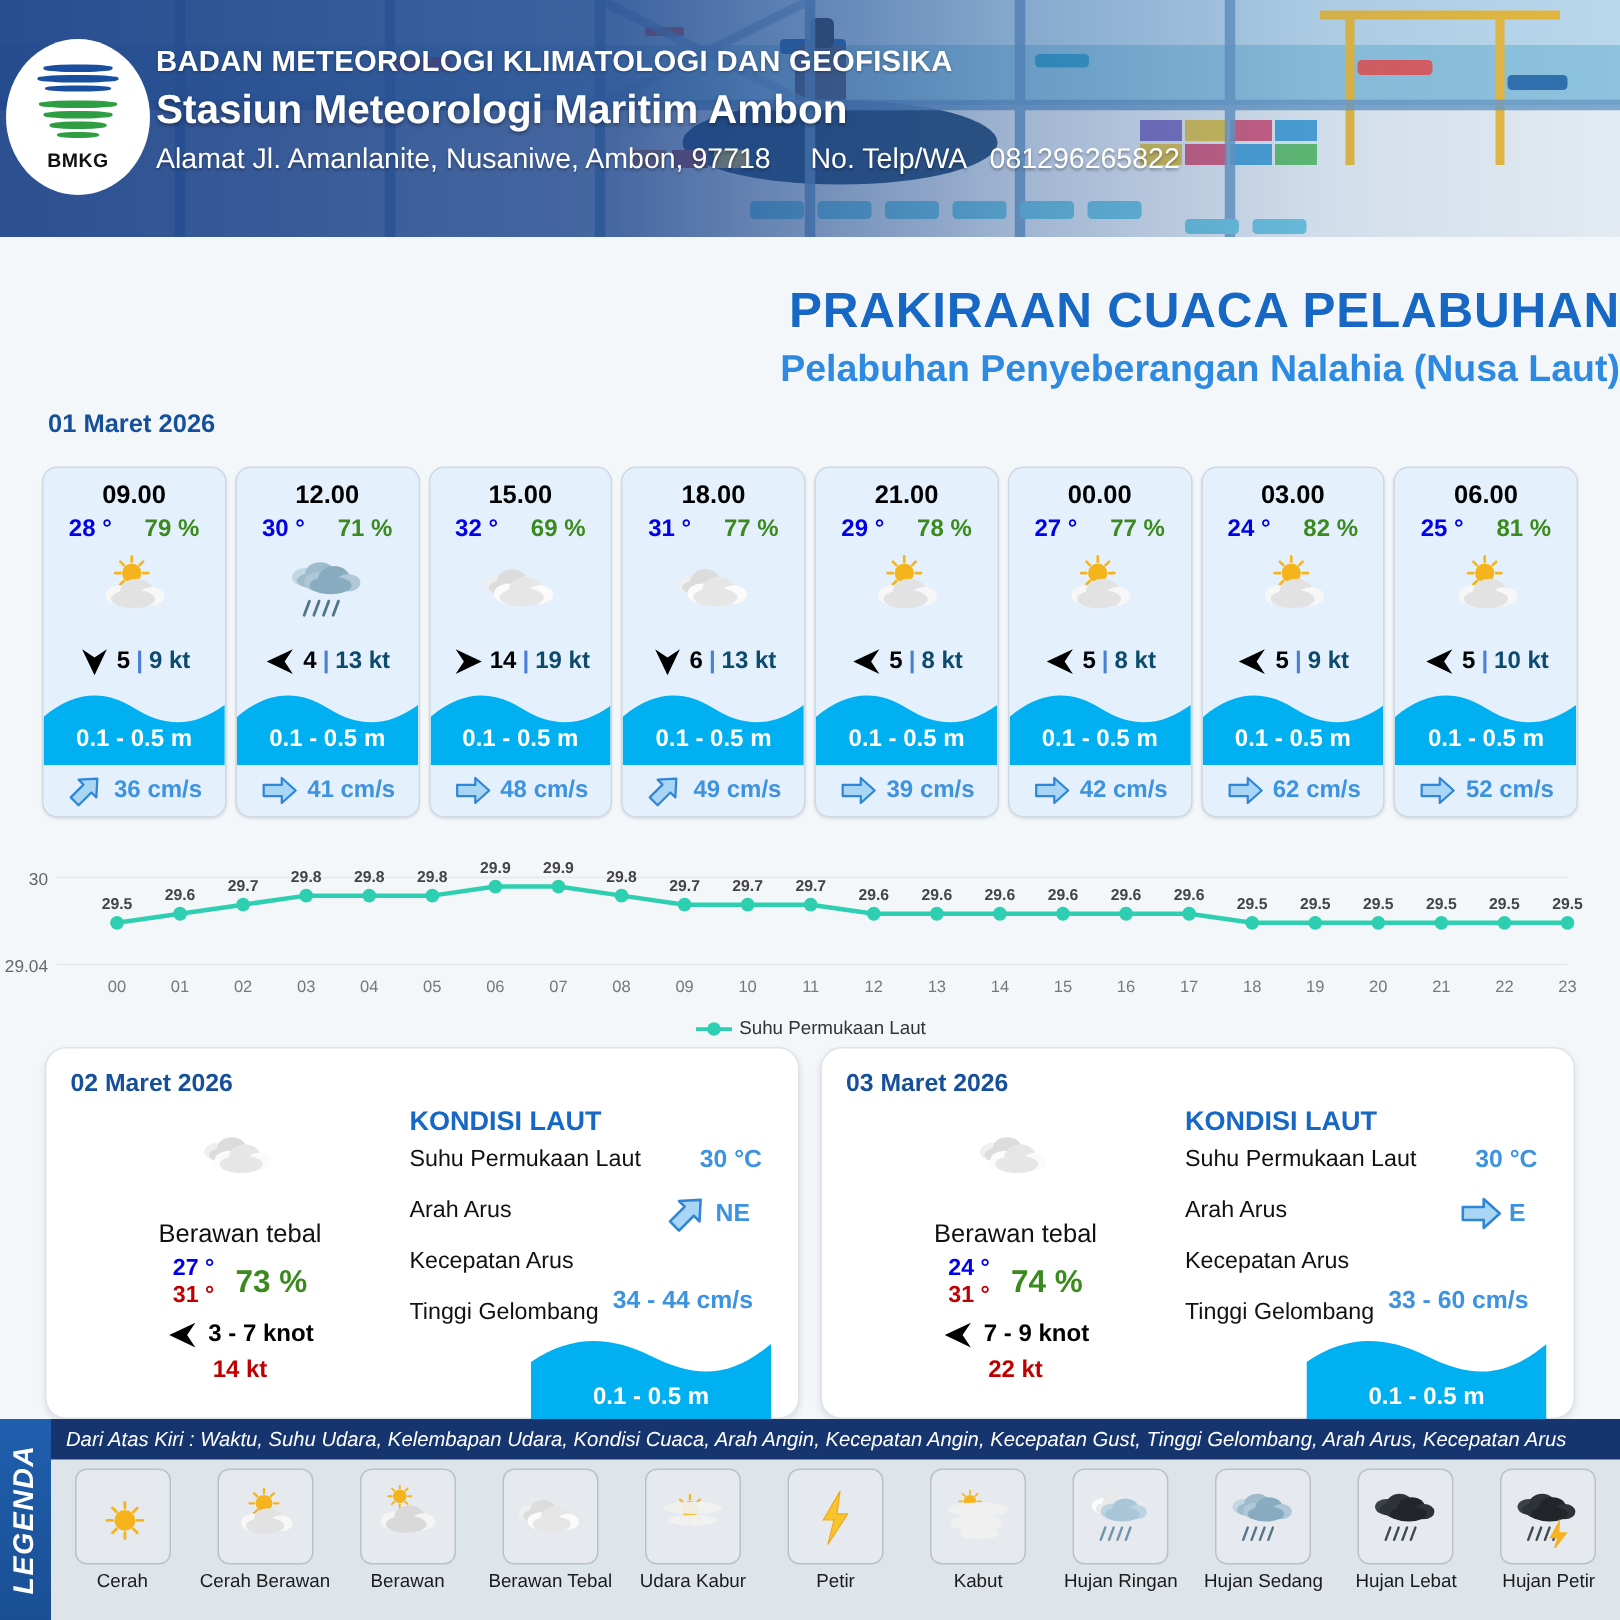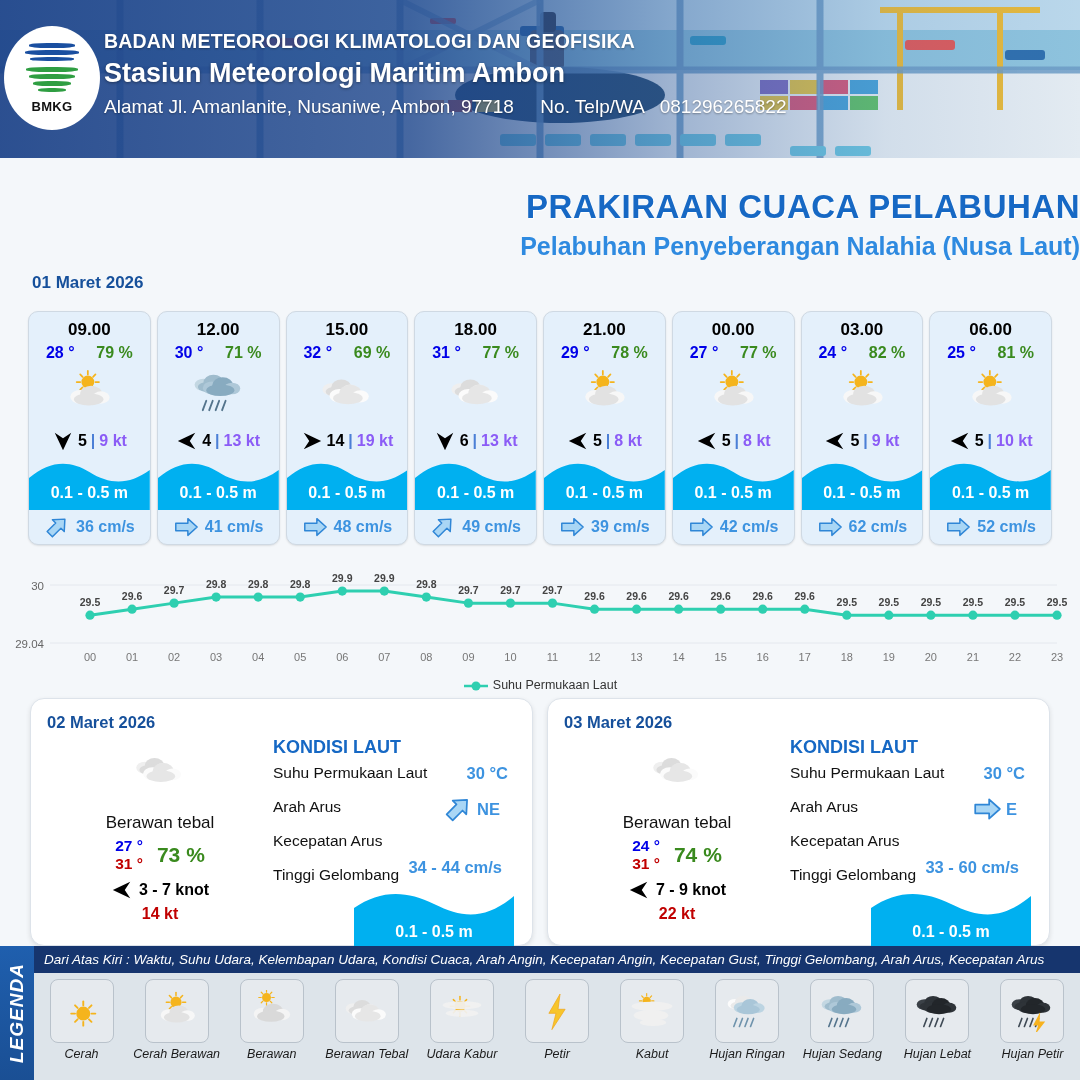--- a/index.html
+++ b/index.html
@@ -66,32 +66,32 @@
   }
   .c-time { text-align:center; font-size:17px; font-weight:bold; color:#000; padding-top:8px; }
   .c-th { display:flex; justify-content:space-around; align-items:baseline; padding:4px 6px 0;text-align:right; }
   .c-temp { font-size:16px; font-weight:bold; color:#0000e8; }
   .c-hum { font-size:16px; font-weight:bold; color:#3a8a1e; }
   .c-icon { height:62px; display:flex; align-items:center; justify-content:center; }
   .c-wind { display:flex; align-items:center; justify-content:center; gap:4px; height:34px; }
   .c-wdir { width:22px; height:22px; display:inline-block; }
   .c-wdeg { font-size:16px; font-weight:bold; color:#000; }
   .c-bar { color:#4b7fd6; font-weight:bold; font-size:16px; }
-  .c-kt { font-size:16px; font-weight:bold; color:#8b5cf6; }
+  .c-kt { font-size:16px; font-weight:bold; color:#0c4a6e; }
   .c-wave { position:relative; height:52px; }
   .wave-svg { position:absolute; top:0; left:0; width:100%; height:52px; }
   .c-wave-txt {
     position:absolute; bottom:8px; left:0; right:0; text-align:center;
     color:#fff; font-size:16px; font-weight:bold;
   }
   .c-cur { display:flex; align-items:center; justify-content:center; gap:6px; height:34px; }
   .c-cur-txt { font-size:16px; font-weight:bold; color:#3d93e0; }
 
   
-  .chart-wrap { margin:14px 12px 0; position:relative; height:105px; }
+  .chart-wrap { margin:14px 0 0; position:relative; height:105px; }
   .chart-svg { display:block; }
   .chart-legend { text-align:center; margin-top:2px; font-size:12.5px; color:#333; }
   .chart-legend .dot { display:inline-block; vertical-align:middle; margin-right:4px; }
 
   
   .panels { display:flex; gap:14px; padding:6px 30px 0; }
   .panel {
     flex:1; background:#fff; border:1px solid #dde3ea; border-radius:14px;
     box-shadow:0 2px 5px rgba(0,0,0,.10);
     height:248px; position:relative; padding:14px 16px;
@@ -136,21 +136,21 @@
     background:#16356e; color:#fff; font-style:italic; font-size:13.5px;
     padding:6px 10px; white-space:nowrap;
   }
   .legend-items { flex:1; display:flex; align-items:flex-start; padding-top:6px; }
   .legend-item { flex:1; text-align:center; }
   .legend-box {
     width:64px; height:64px; margin:0 auto; border:1px solid #b9c2cb;
     border-radius:8px; background:#e6eaee;
     display:flex; align-items:center; justify-content:center;
   }
-  .legend-lbl { font-size:12.5px; color:#1b1b1b; margin-top:4px;font-style:italic; }
+  .legend-lbl { font-size:12.5px; color:#1b1b1b; margin-top:4px; }
 </style>
 </head>
 <body>
 
 <div class="header">
   <svg class="hdr-art" viewBox="0 0 1080 158" preserveAspectRatio="none">
     <rect x="0" y="0" width="1080" height="158" fill="#cfe2f0"></rect>
     <rect x="0" y="0" width="1080" height="52" fill="#bcd9ec"></rect>
     <rect x="0" y="30" width="1080" height="40" fill="#8fc4de"></rect>
     <rect x="0" y="70" width="1080" height="88" fill="#e6edf3"></rect>

